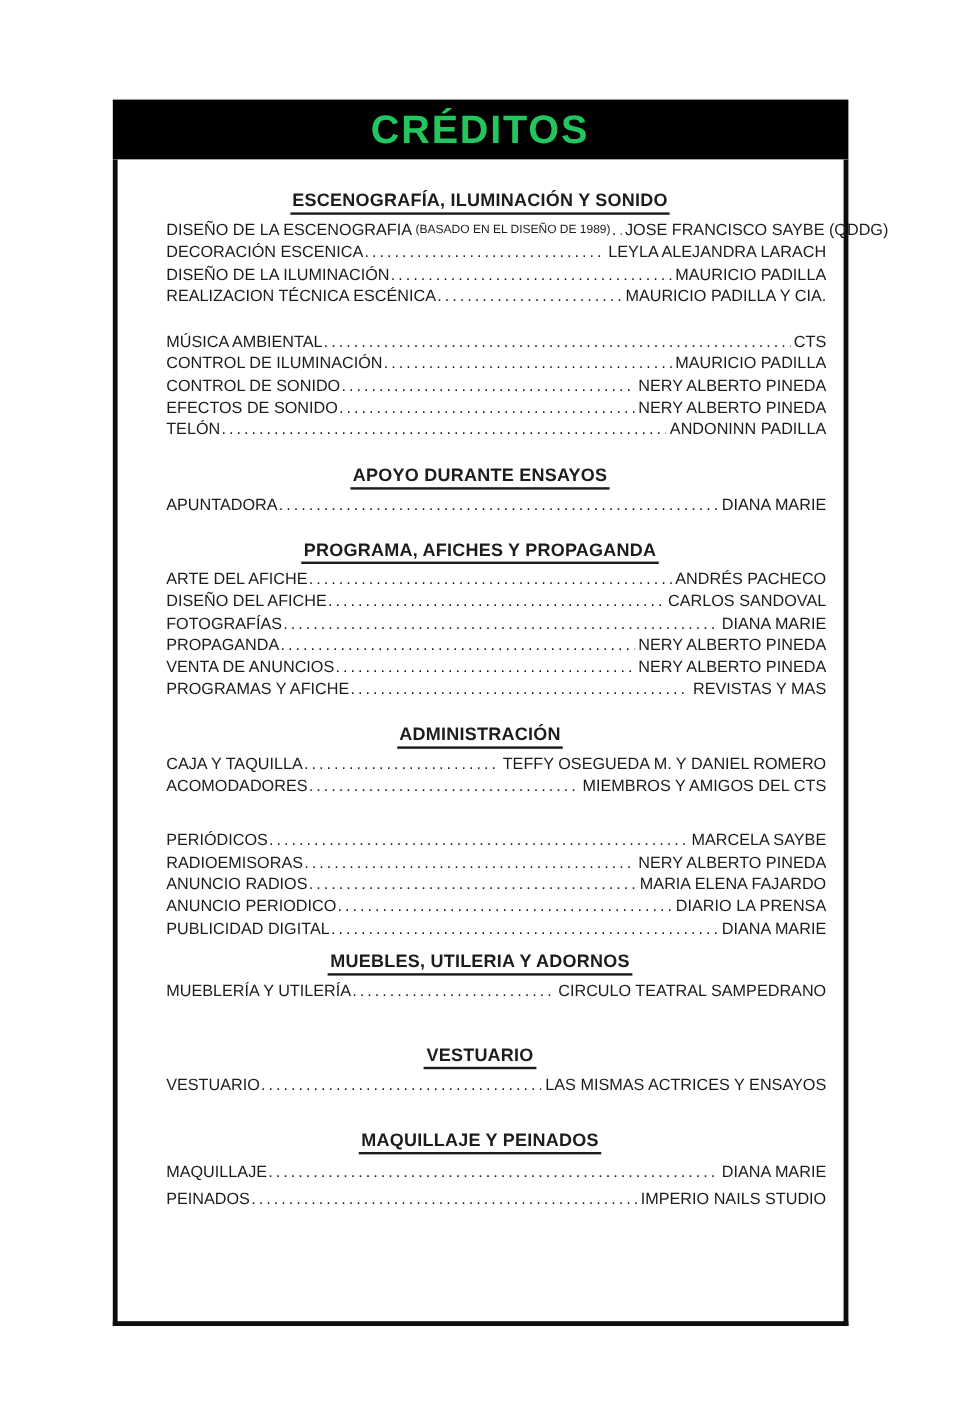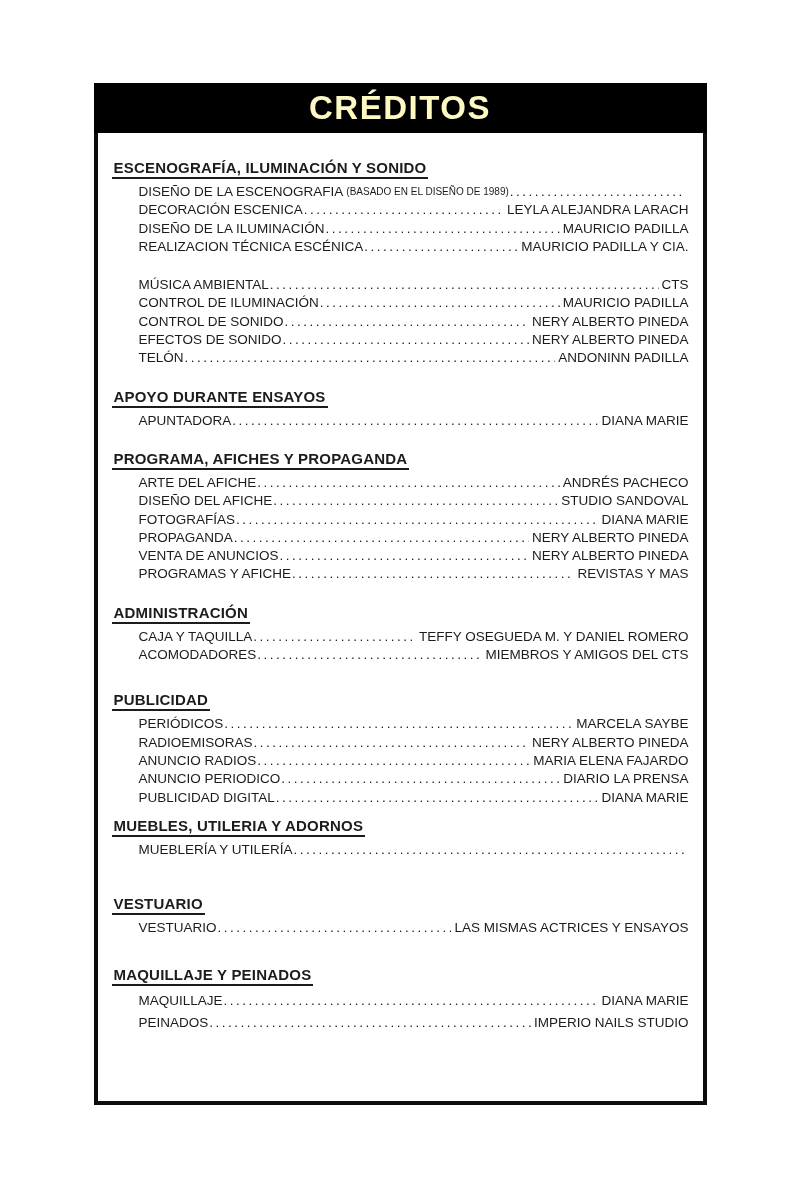--- a/index.html
+++ b/index.html
@@ -25,41 +25,42 @@
   }
   .title-bar {
     background: #000000;
     height: 50px;
     display: flex;
     align-items: center;
     justify-content: center;
   }
   .title-bar h1 {
     margin: 0;
-    color: #fef9c3;
+    color: #22c55e;
     font-size: 33px;
     font-weight: bold;
     letter-spacing: 1.5px;
   }
   .content-box {
     box-sizing: border-box;
     border: 4px solid #0d0d0d;
     border-top: none;
     height: 972px;
     padding: 26px 14px 0 14px;
     background: #ffffff;
   }
   .credit-section { margin-top: 20px; }
   .credit-section:first-child { margin-top: 0; }
   .credit-section:nth-of-type(6) { margin-top: 27px; }
   .credit-section:nth-of-type(7) { margin-top: 10px; }
   .credit-section:nth-of-type(8) { margin-top: 36px; }
   .credit-section:nth-of-type(9) { margin-top: 29px; }
   .section-heading {
     margin: 0 0 7px 0;
+    text-align: center;
     font-size: 15px;
     font-weight: bold;
     letter-spacing: 0.2px;
   }
   .section-heading .hd {
     border-bottom: 2px solid #1c1c1c;
     padding: 0 2px 1px 2px;
   }
   .credit-row {
     display: flex;
@@ -95,20 +96,21 @@
       <h1>CRÉDITOS</h1>
     </header>
     <div class="content-box" id="sections">
   <section class="credit-section">
     <h2 class="section-heading"><span class="hd">ESCENOGRAFÍA, ILUMINACIÓN Y SONIDO</span></h2>
     <div class="rows">
   <div class="credit-row">
     <span class="label">DISEÑO DE LA ESCENOGRAFIA</span>
     <span class="note">(BASADO EN EL DISEÑO DE 1989)</span>
     <span class="leader">............................................................................................................................................................................................................................................................................................................</span>
+    <span class="value">JOSE FRANCISCO SAYBE (QDDG)</span>
   </div>
 
   <div class="credit-row">
     <span class="label">DECORACIÓN ESCENICA</span>
 
     <span class="leader">............................................................................................................................................................................................................................................................................................................</span>
     <span class="value">LEYLA ALEJANDRA LARACH</span>
   </div>
 
   <div class="credit-row">
@@ -185,21 +187,21 @@
     <span class="label">ARTE DEL AFICHE</span>
 
     <span class="leader">............................................................................................................................................................................................................................................................................................................</span>
     <span class="value">ANDRÉS PACHECO</span>
   </div>
 
   <div class="credit-row">
     <span class="label">DISEÑO DEL AFICHE</span>
 
     <span class="leader">............................................................................................................................................................................................................................................................................................................</span>
-    <span class="value">STUDIO SANDOVAL</span>
+    <span class="value">CARLOS SANDOVAL</span>
   </div>
 
   <div class="credit-row">
     <span class="label">FOTOGRAFÍAS</span>
 
     <span class="leader">............................................................................................................................................................................................................................................................................................................</span>
     <span class="value">DIANA MARIE</span>
   </div>
 
   <div class="credit-row">
@@ -238,21 +240,20 @@
   <div class="credit-row">
     <span class="label">ACOMODADORES</span>
 
     <span class="leader">............................................................................................................................................................................................................................................................................................................</span>
     <span class="value">MIEMBROS Y AMIGOS DEL CTS</span>
   </div>
 </div>
   </section>
 
   <section class="credit-section">
-    <h2 class="section-heading"><span class="hd">PUBLICIDAD</span></h2>
     <div class="rows">
   <div class="credit-row">
     <span class="label">PERIÓDICOS</span>
 
     <span class="leader">............................................................................................................................................................................................................................................................................................................</span>
     <span class="value">MARCELA SAYBE</span>
   </div>
 
   <div class="credit-row">
     <span class="label">RADIOEMISORAS</span>
@@ -284,20 +285,21 @@
 </div>
   </section>
 
   <section class="credit-section">
     <h2 class="section-heading"><span class="hd">MUEBLES, UTILERIA Y ADORNOS</span></h2>
     <div class="rows">
   <div class="credit-row">
     <span class="label">MUEBLERÍA Y UTILERÍA</span>
 
     <span class="leader">............................................................................................................................................................................................................................................................................................................</span>
+    <span class="value">CIRCULO TEATRAL SAMPEDRANO</span>
   </div>
 </div>
   </section>
 
   <section class="credit-section">
     <h2 class="section-heading"><span class="hd">VESTUARIO</span></h2>
     <div class="rows">
   <div class="credit-row">
     <span class="label">VESTUARIO</span>
 

